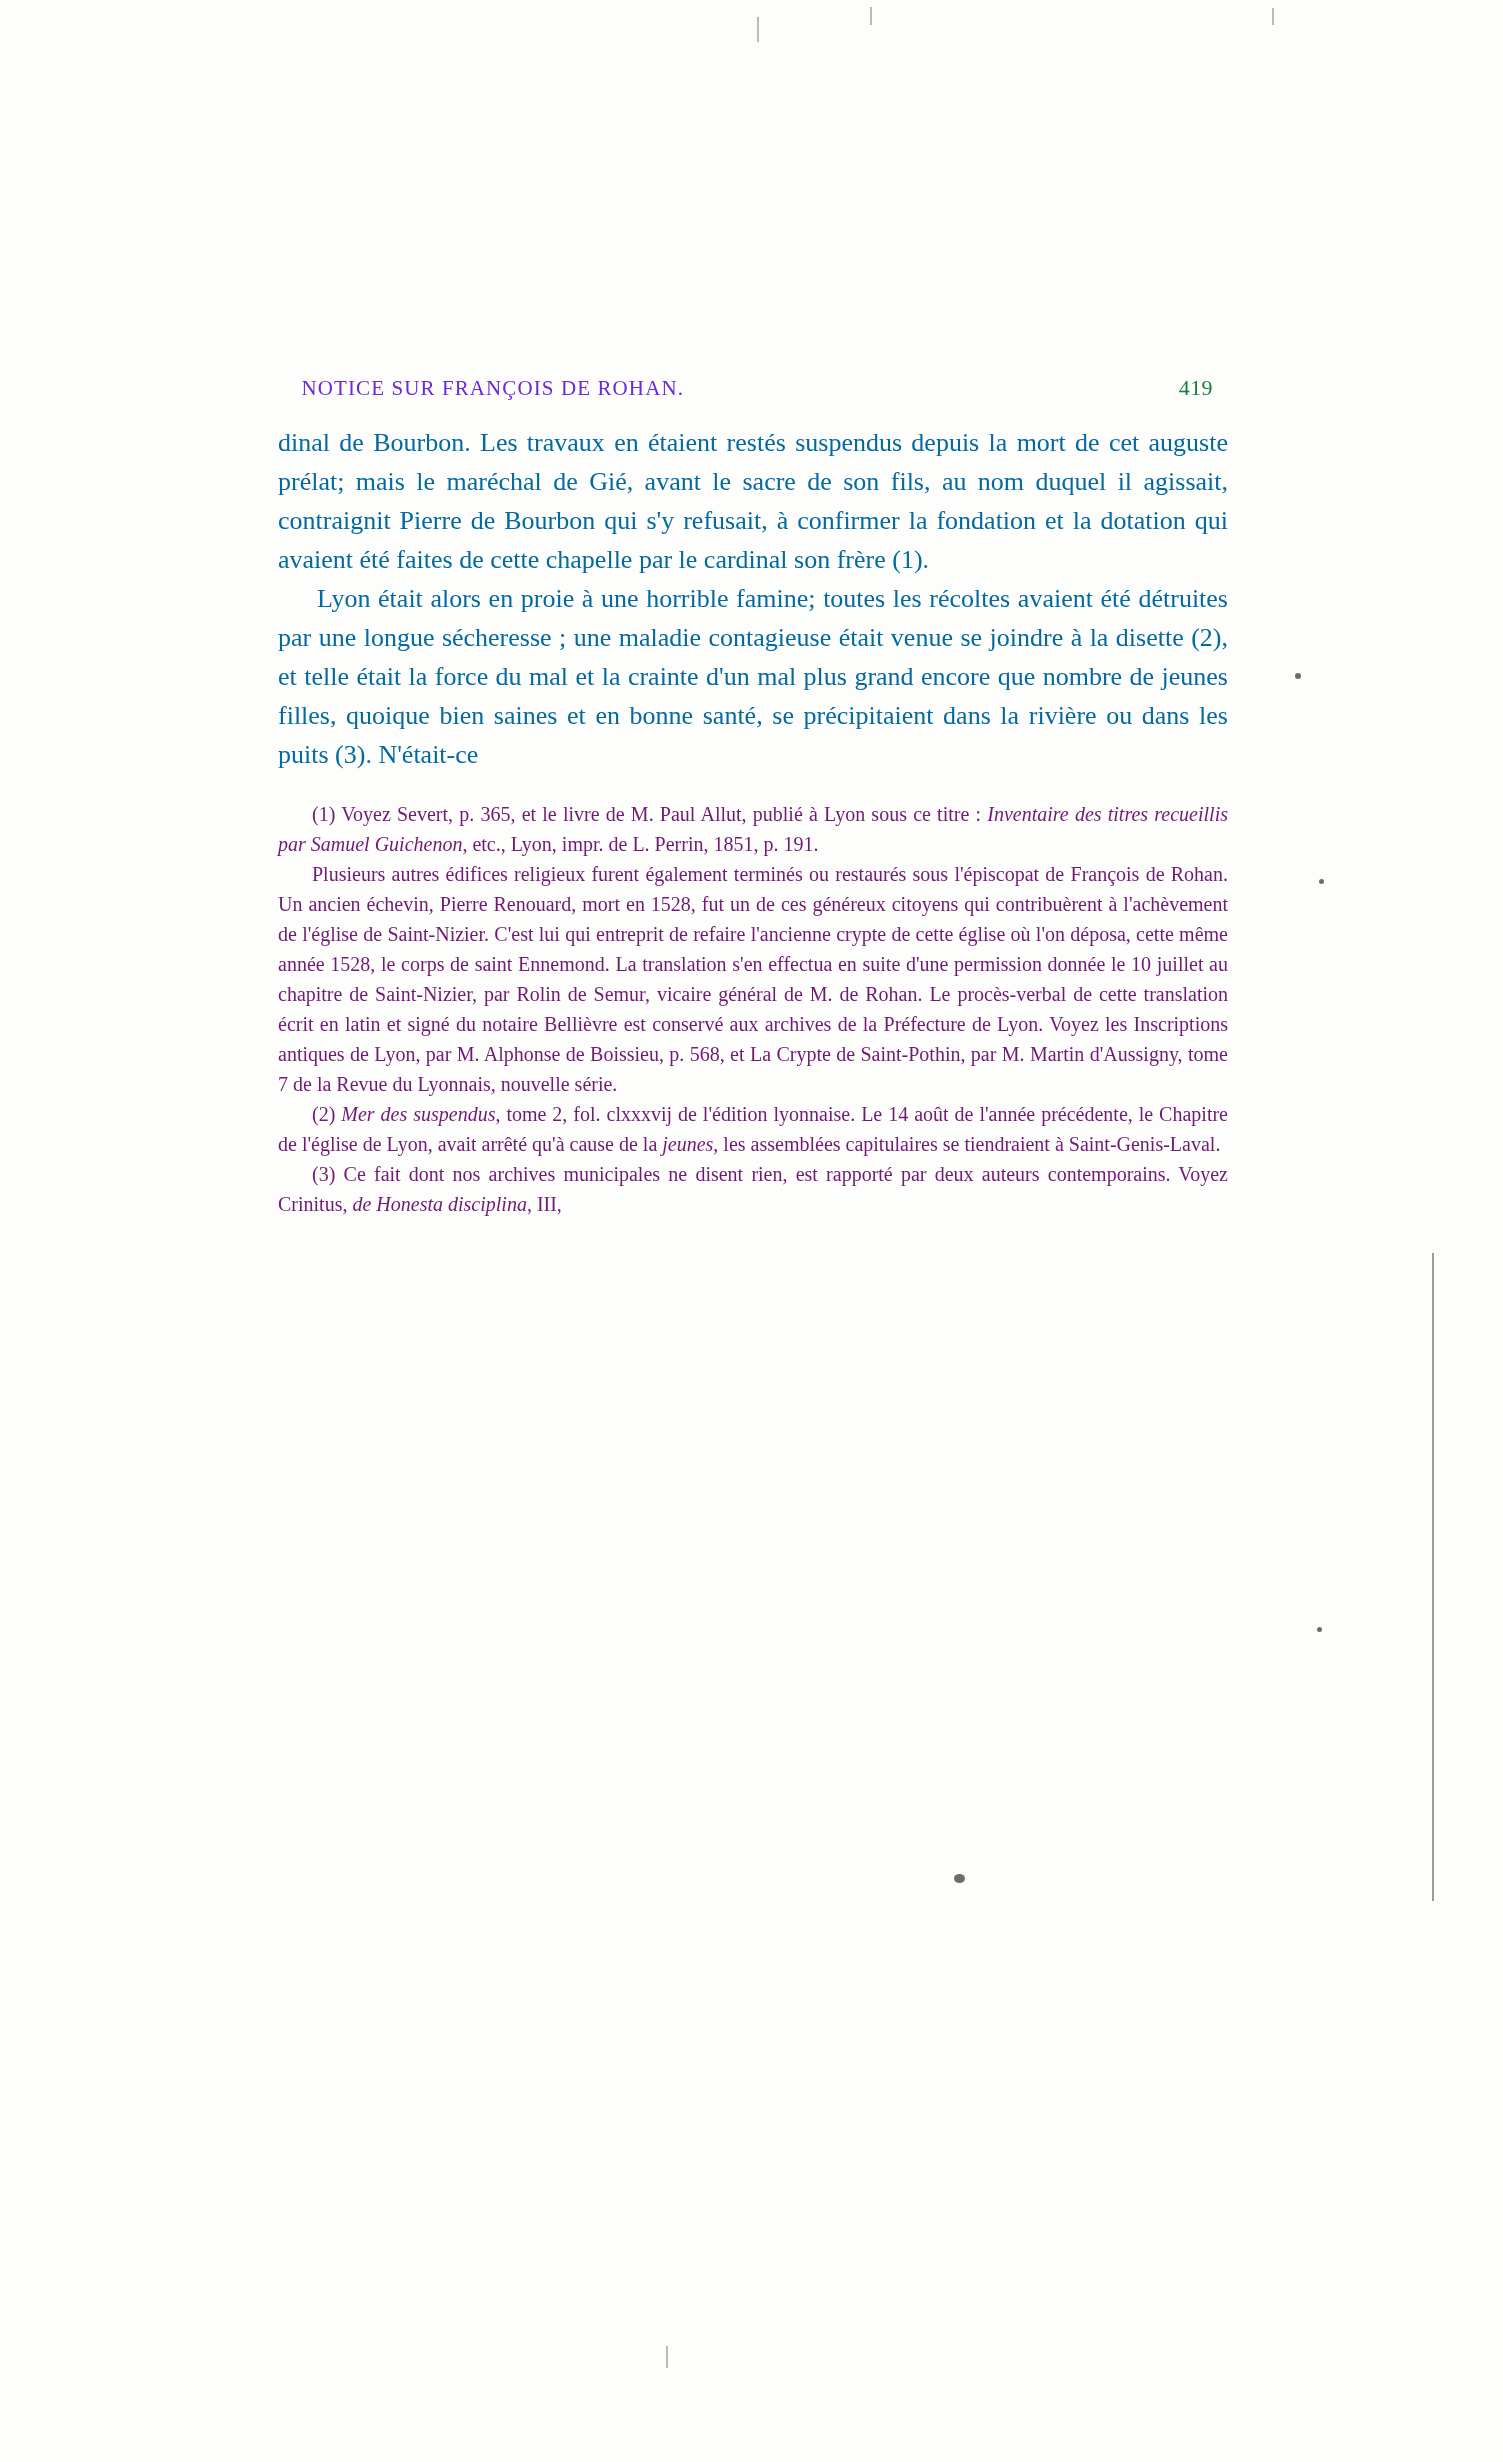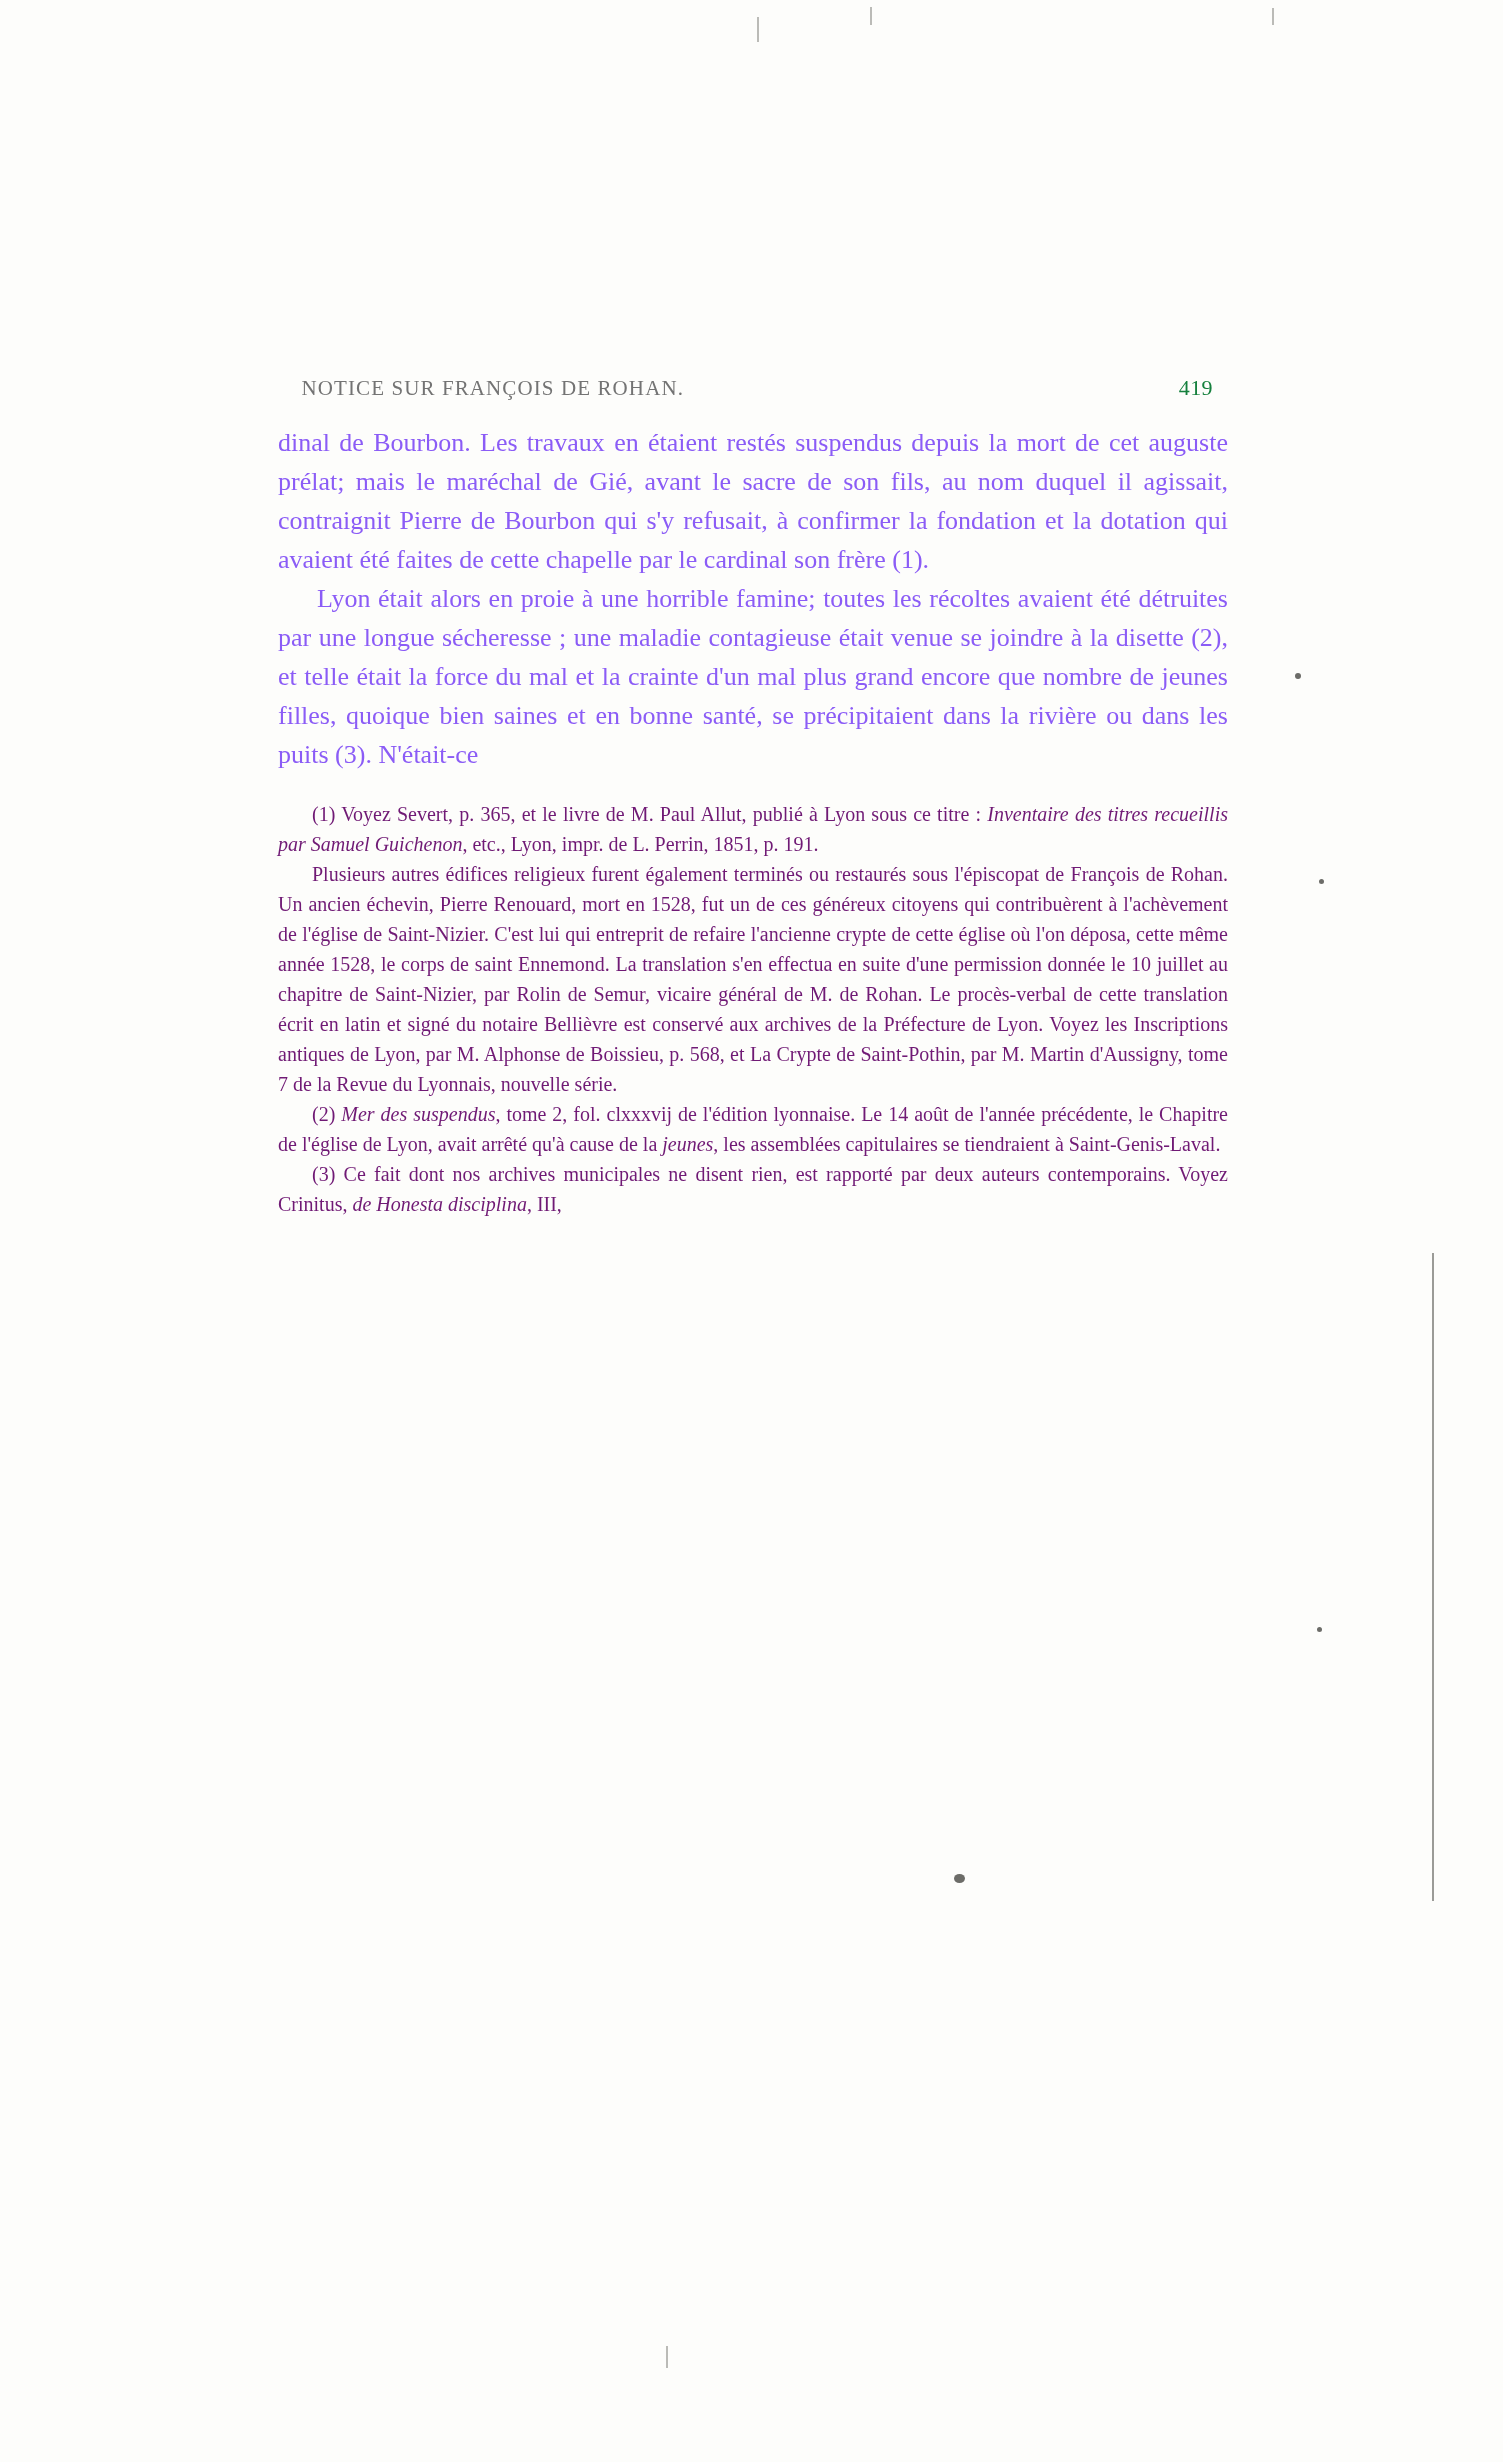--- a/index.html
+++ b/index.html
@@ -37,37 +37,37 @@
     justify-content: space-between;
     padding: 0 15px 0 23.5px;
     margin-bottom: 22px;
   }
   .running-head .title {
     font-family: "Liberation Serif", serif;
     font-size: 21px;
     letter-spacing: 1.1px;
     font-variant: small-caps;
     text-transform: uppercase;
-    color: #737373;
+    color: #6d28d9;
   }
   .running-head .folio {
     font-size: 22px;
     color: #15803d;
     letter-spacing: 0.4px;
     margin-top: 26px;
   }
 
   
   .body-text p {
     margin: 0;
     font-size: 26px;
     line-height: 39px;
     text-align: justify;
     text-justify: inter-word;
-    color: #8b5cf6;
+    color: #0369a1;
     hyphens: manual;
   }
   .body-text p.indent {
     text-indent: 39px;
   }
 
   
   .footnotes {
     margin-top: 25px;
   }

